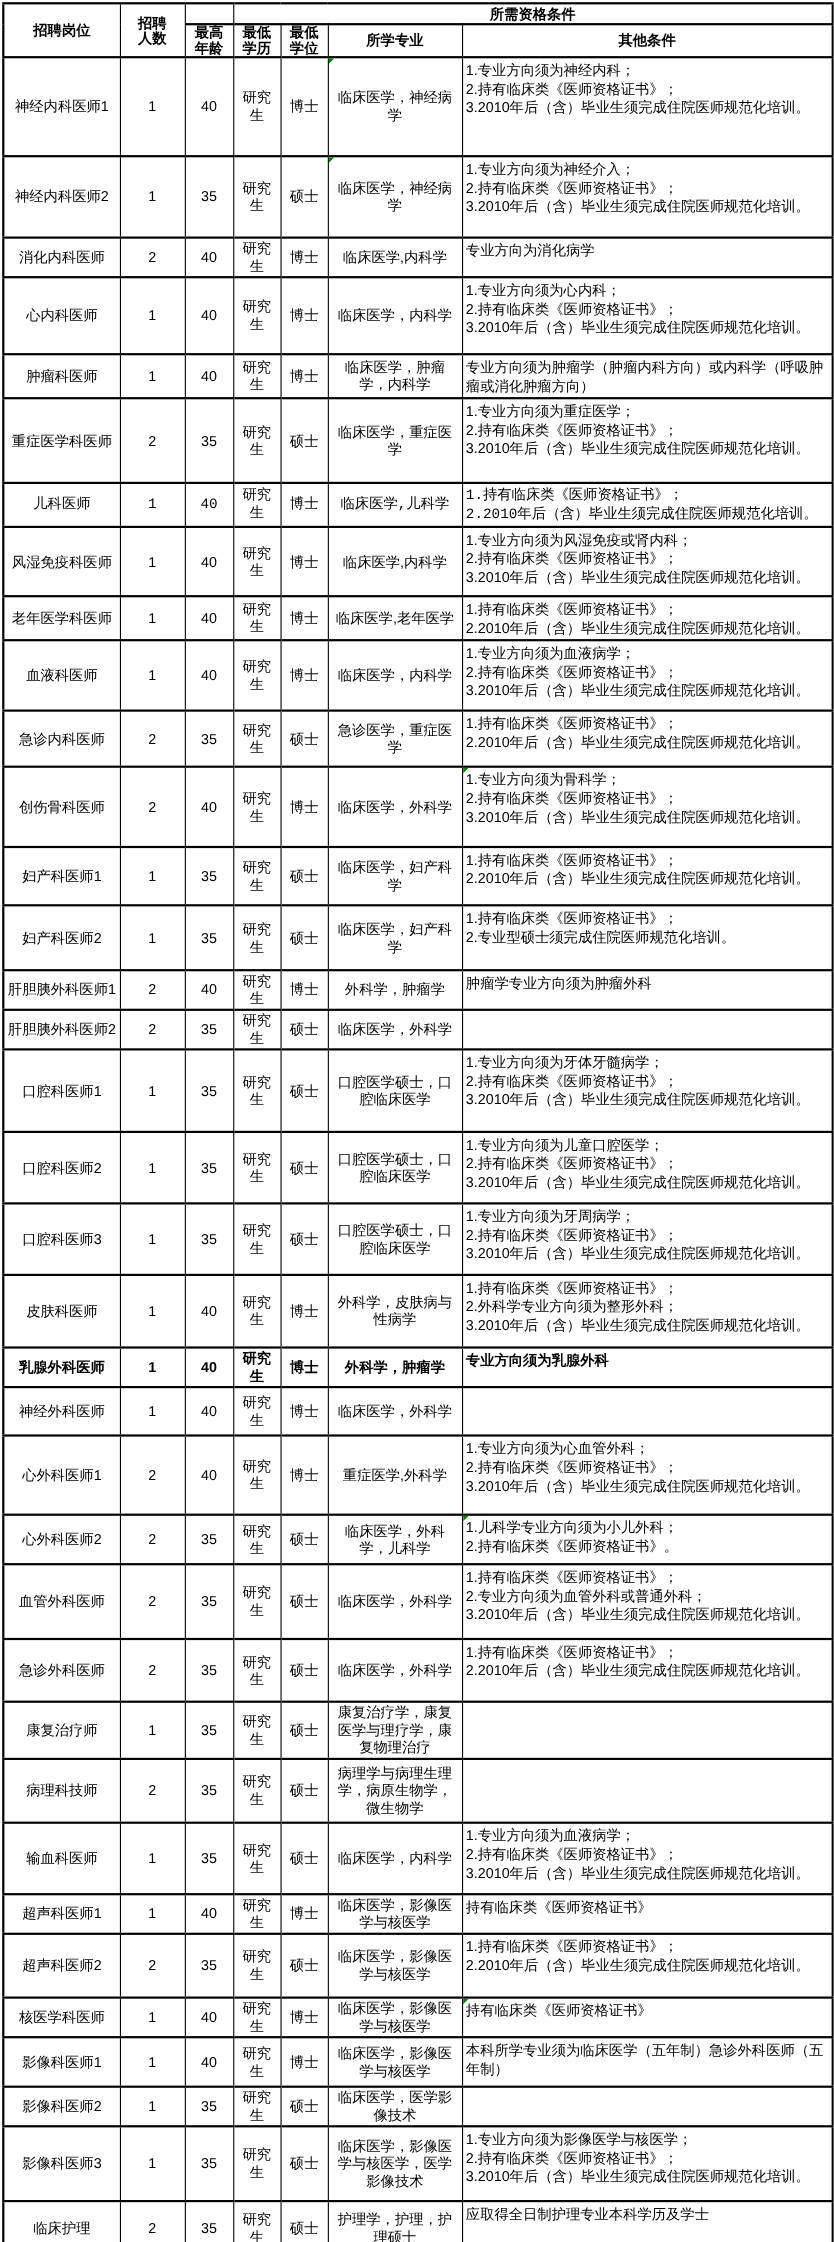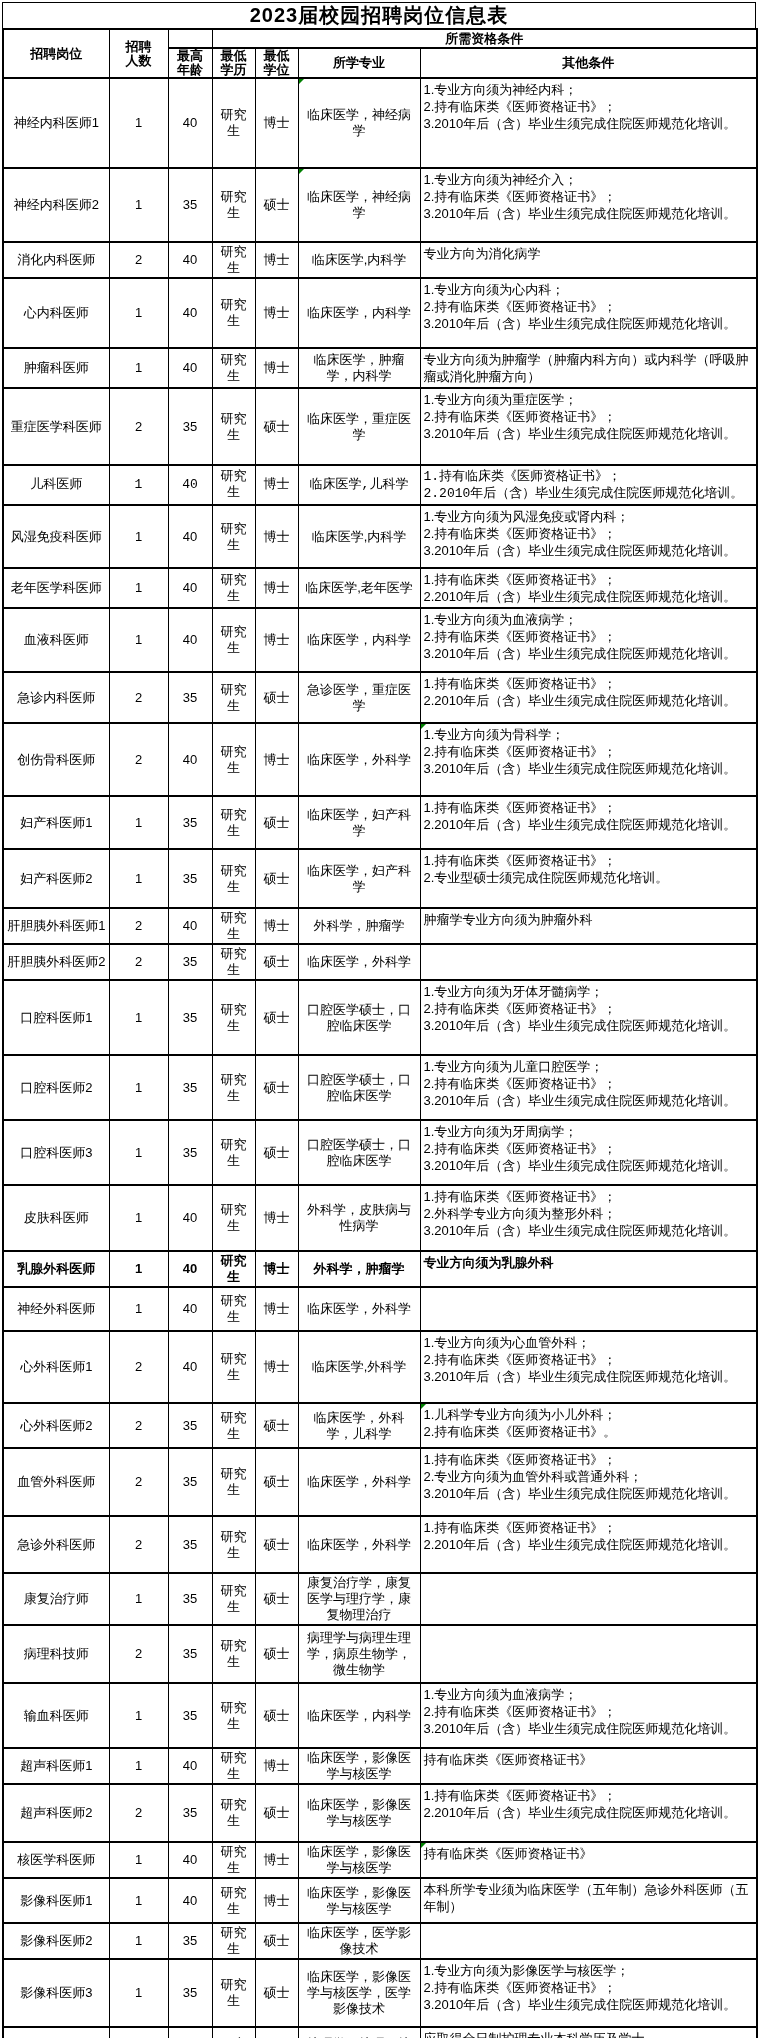--- a/index.html
+++ b/index.html
@@ -31,21 +31,20 @@
   .pre{white-space:pre-line;}
   .gc{
     position:absolute;top:0;left:0;width:0;height:0;
     border-top:5px solid #008000;border-right:5px solid transparent;
   }
 </style>
 </head>
 <body>
 
 <div class="sheet">
-  <div class="title">2023届校园招聘岗位信息表</div>
   <table>
     <colgroup>
       <col style="width:106px">
       <col style="width:59px">
       <col style="width:44px">
       <col style="width:43px">
       <col style="width:43px">
       <col style="width:122px">
       <col style="width:337px">
     </colgroup>
@@ -308,21 +307,21 @@
           <td>博士</td>
           <td class="major">临床医学，外科学</td>
           <td class="other"></td>
         </tr>
         <tr style="height: 72px;">
           <td class="pre">心外科医师1</td>
           <td>2</td>
           <td>40</td>
           <td class="pre">研究生</td>
           <td>博士</td>
-          <td class="major">临床医学,外科学</td>
+          <td class="major">重症医学,外科学</td>
           <td class="other">1.专业方向须为心血管外科；
 2.持有临床类《医师资格证书》；
 3.2010年后（含）毕业生须完成住院医师规范化培训。</td>
         </tr>
         <tr style="height: 45px;">
           <td class="pre">心外科医师2</td>
           <td>2</td>
           <td>35</td>
           <td class="pre">研究
 生</td>

